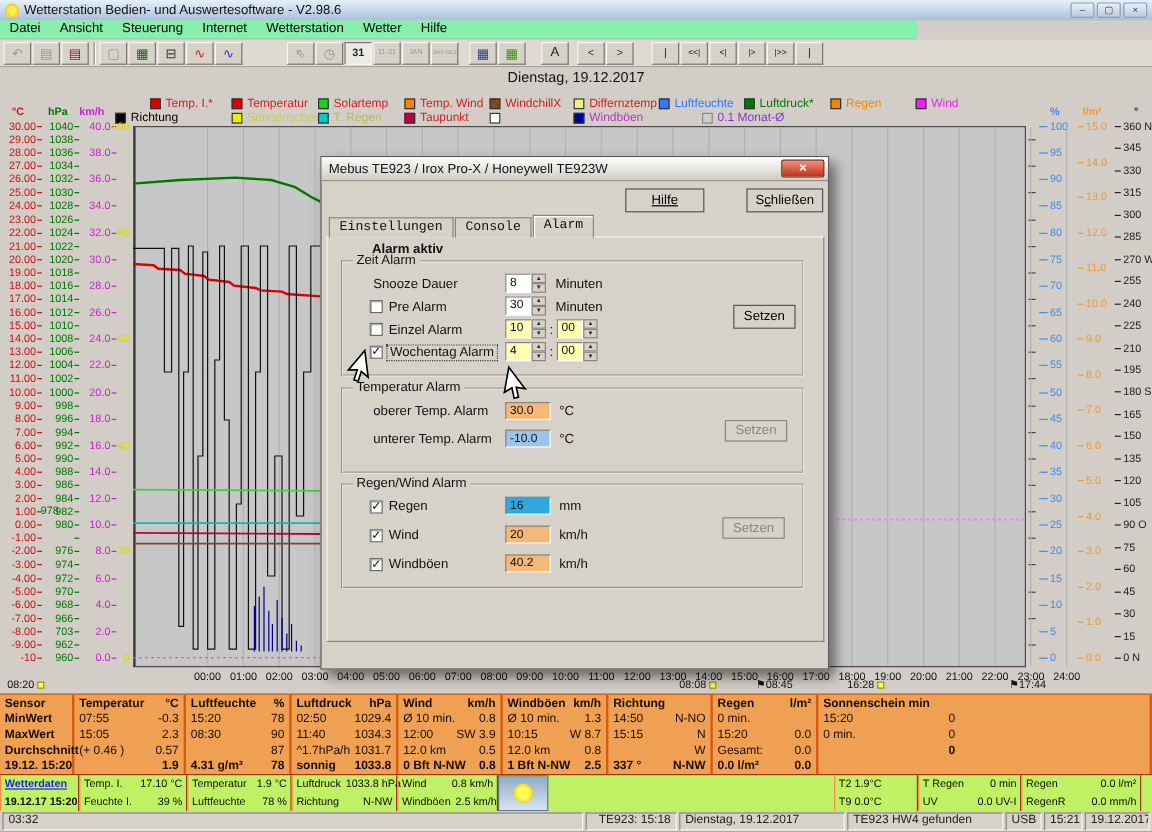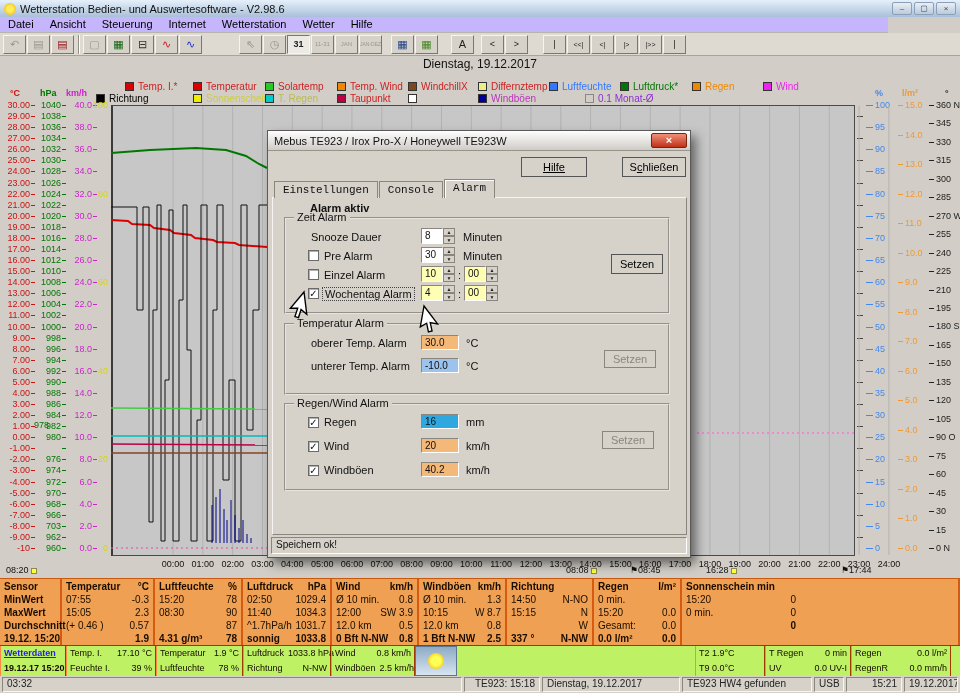--- a/index.html
+++ b/index.html
@@ -4,21 +4,21 @@
 <style>
   html,body{margin:0;padding:0;background:#888;}
   .screen{position:relative;width:960px;height:693px;background:#d2cec7;font-family:"Liberation Sans",sans-serif;overflow:hidden;}
   .screen *{box-sizing:border-box;}
   
   .titlebar{position:absolute;left:0;top:0;width:960px;height:17px;background:linear-gradient(#e6f0fa,#a9c0d9);display:flex;align-items:center;padding:0 4px;font-size:11px;color:#111;}
   .appicon{width:12px;height:12px;border-radius:50%;background:radial-gradient(circle,#ffee55 35%,#f0a400);margin-right:4px;flex:none;}
   .winbtns{margin-left:auto;display:flex;gap:2px;}
   .winbtn{width:20px;height:13px;background:linear-gradient(#e9eff5,#bccadb);border:1px solid #8aa0b8;border-radius:2px;font-size:8px;line-height:11px;text-align:center;color:#345;}
   
-  .menubar{position:absolute;left:0;top:17px;width:888px;height:16px;background:#c4b5fd;border-bottom:1px solid #b8b4ac;display:flex;font-size:11px;}
+  .menubar{position:absolute;left:0;top:17px;width:764px;height:16px;background:#86efac;border-bottom:1px solid #b8b4ac;display:flex;font-size:11px;}
   .menu-item{padding:1px 8px;}
   
   .toolbar{position:absolute;left:0;top:33px;width:960px;height:23px;background:#dedad2;border-bottom:1px solid #a8a49c;display:flex;align-items:center;padding:0 3px;}
   .tb-btn{width:23px;height:19px;flex:none;background:#d6d2ca;border:1px solid;border-color:#f6f4f0 #7a7670 #7a7670 #f6f4f0;display:flex;align-items:center;justify-content:center;font-size:11px;margin-right:1px;color:#222;white-space:nowrap;overflow:hidden;}
   .tb-btn.d{color:#9a968e;}
   .tb-btn.p{border-color:#7a7670 #f6f4f0 #f6f4f0 #7a7670;background:#eceae4;font-weight:bold;}
   .tb-sep{width:2px;height:19px;border-left:1px solid #938f87;border-right:1px solid #fff;margin:0 3px;flex:none;}
   .tb-gap{flex:none;}
   
   .chart-title{position:absolute;left:0;top:57px;width:960px;text-align:center;font-size:12px;color:#111;}
@@ -969,21 +969,21 @@
         </div>
       </div>
     </div>
 
   <div class="statusbar" id="statusbar">
       <div class="scell" style="text-align: left; flex: 1 1 0%;">03:32</div>
       <div class="scell" style="text-align: right; width: 76px;">TE923: 15:18</div>
       <div class="scell" style="text-align: left; width: 138px;">Dienstag, 19.12.2017</div>
       <div class="scell" style="text-align: left; width: 130px;">TE923 HW4 gefunden</div>
       <div class="scell" style="text-align: center; width: 30px;">USB</div>
-      <div class="scell" style="text-align: right; width: 56px;">15:21</div>
+      <div class="scell" style="text-align: left; width: 32px;">15:21</div>
       <div class="scell" style="text-align: center; width: 54px;">19.12.2017</div>
     </div>
 
   <div class="dialog">
     <div class="dtitle">
       <span>Mebus TE923 / Irox Pro-X / Honeywell TE923W</span>
       <div class="dclose">×</div>
     </div>
     <button class="dbtn" style="left:253px;top:26px;width:66px;"><u>Hilfe</u></button>
     <button class="dbtn" style="left:354px;top:26px;width:64px;"><span>S</span><u>c</u><span>hließen</span></button>
@@ -1079,21 +1079,20 @@
     <div class="cb" style="left:40px;top:310px;">✓</div>
     <div class="dlbl" style="left:56px;top:309px;">Wind</div>
     <div class="field f-orange" style="left:153px;top:307px;">20</div>
     <div class="dlbl" style="left:198px;top:309px;">km/h</div>
     <div class="cb" style="left:40px;top:334px;">✓</div>
     <div class="dlbl" style="left:56px;top:333px;">Windböen</div>
     <div class="field f-orange" style="left:153px;top:331px;">40.2</div>
     <div class="dlbl" style="left:198px;top:333px;">km/h</div>
     <button class="dbtn dis" style="left:334px;top:300px;width:52px;height:18px;z-index:2;">Setzen</button>
 
-    <div class="dstatus">Speichern ok!</div>
 
     <svg class="dlg-arrows" width="424" height="428" viewBox="0 0 424 428">
       <g transform="translate(36,161) rotate(40) scale(1.7)">
         <polygon points="0,0 0,12.5 3.3,9.7 5.2,14.5 7.2,13.6 5.3,9 9.7,9" fill="#ffffff" stroke="#000000" stroke-width="0.8"></polygon>
       </g>
       <g transform="translate(156,175) rotate(10) scale(1.7)">
         <polygon points="0,0 0,12.5 3.3,9.7 5.2,14.5 7.2,13.6 5.3,9 9.7,9" fill="#ffffff" stroke="#000000" stroke-width="0.8"></polygon>
       </g>
     </svg>
   </div>

